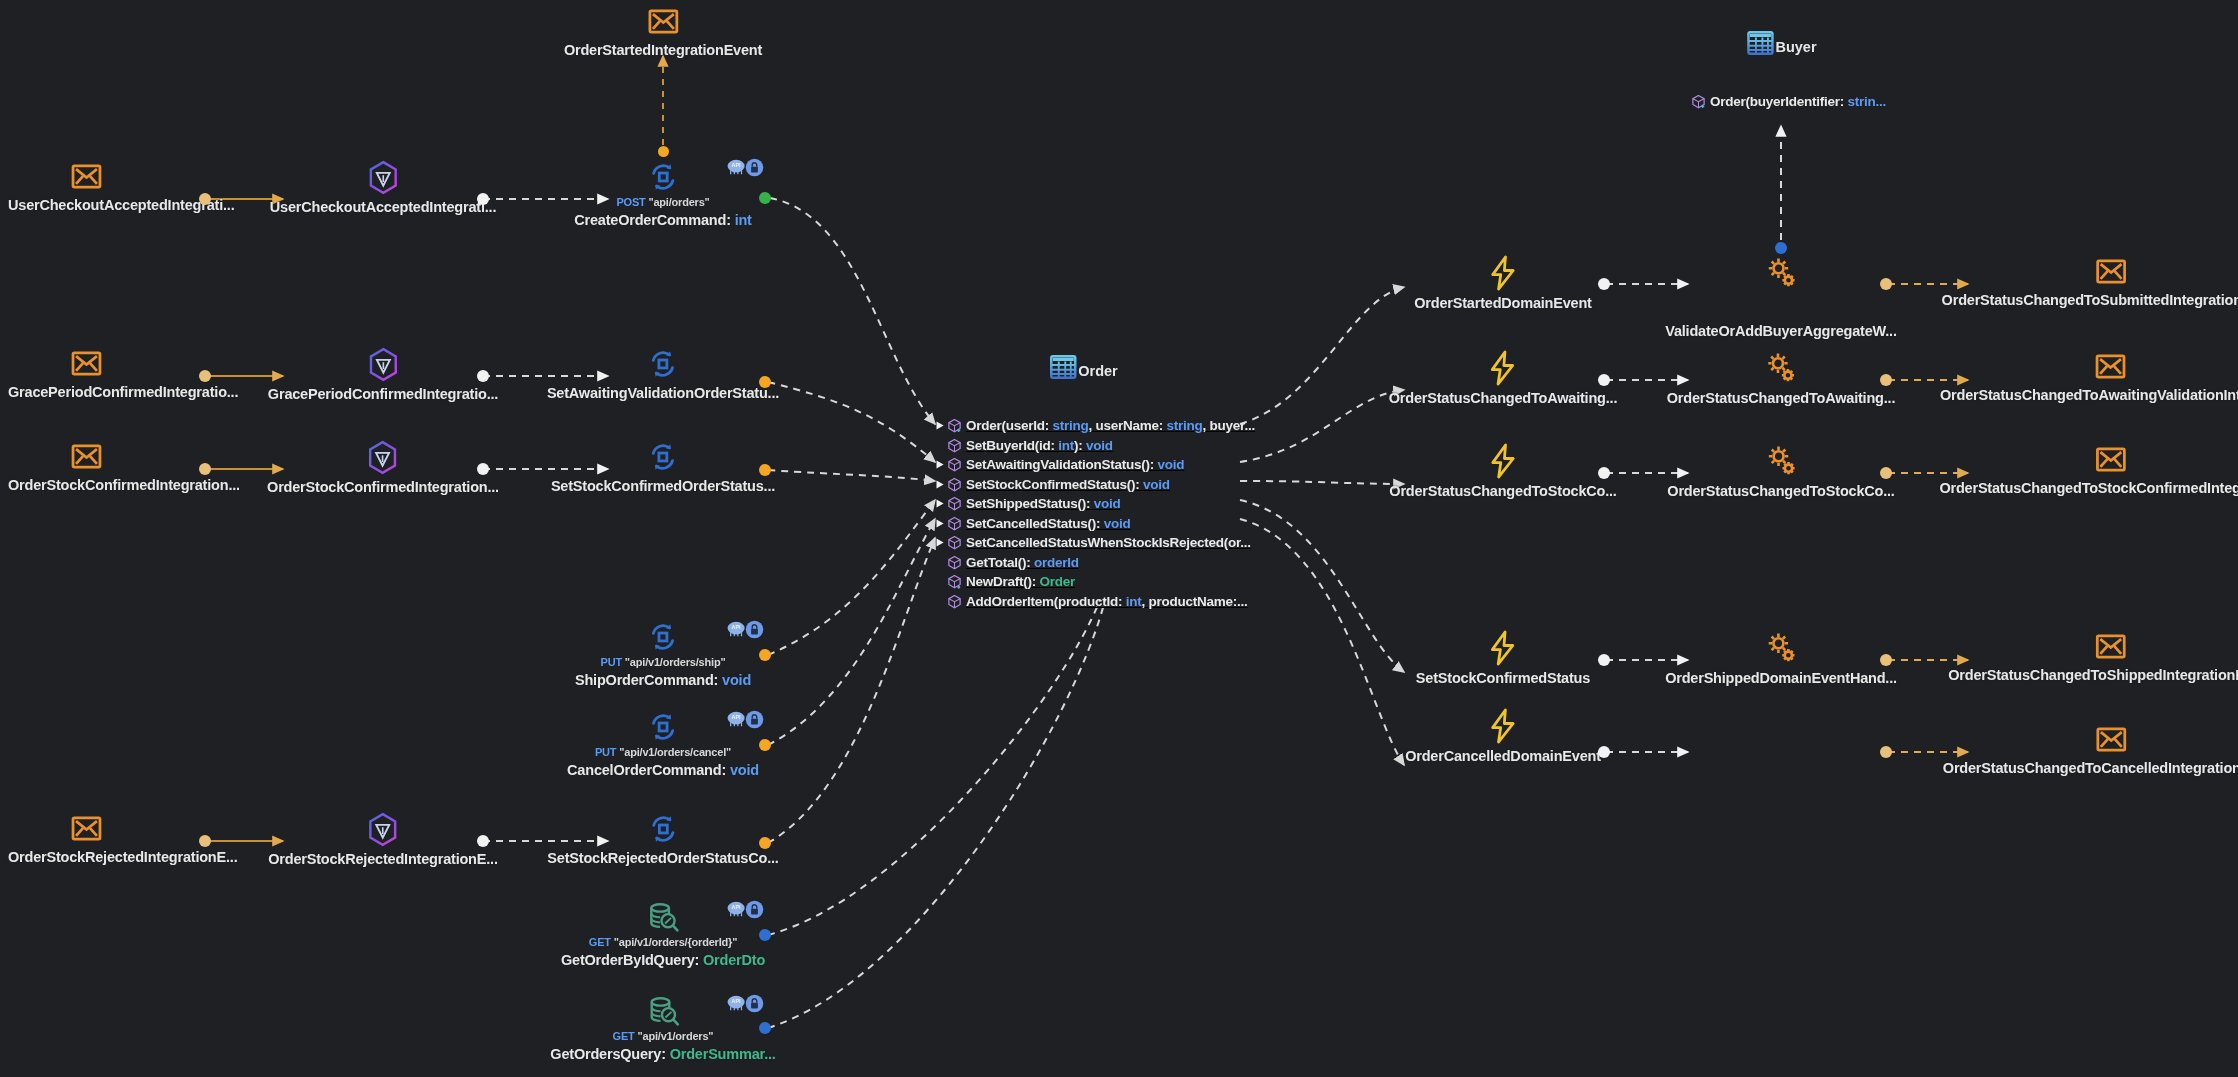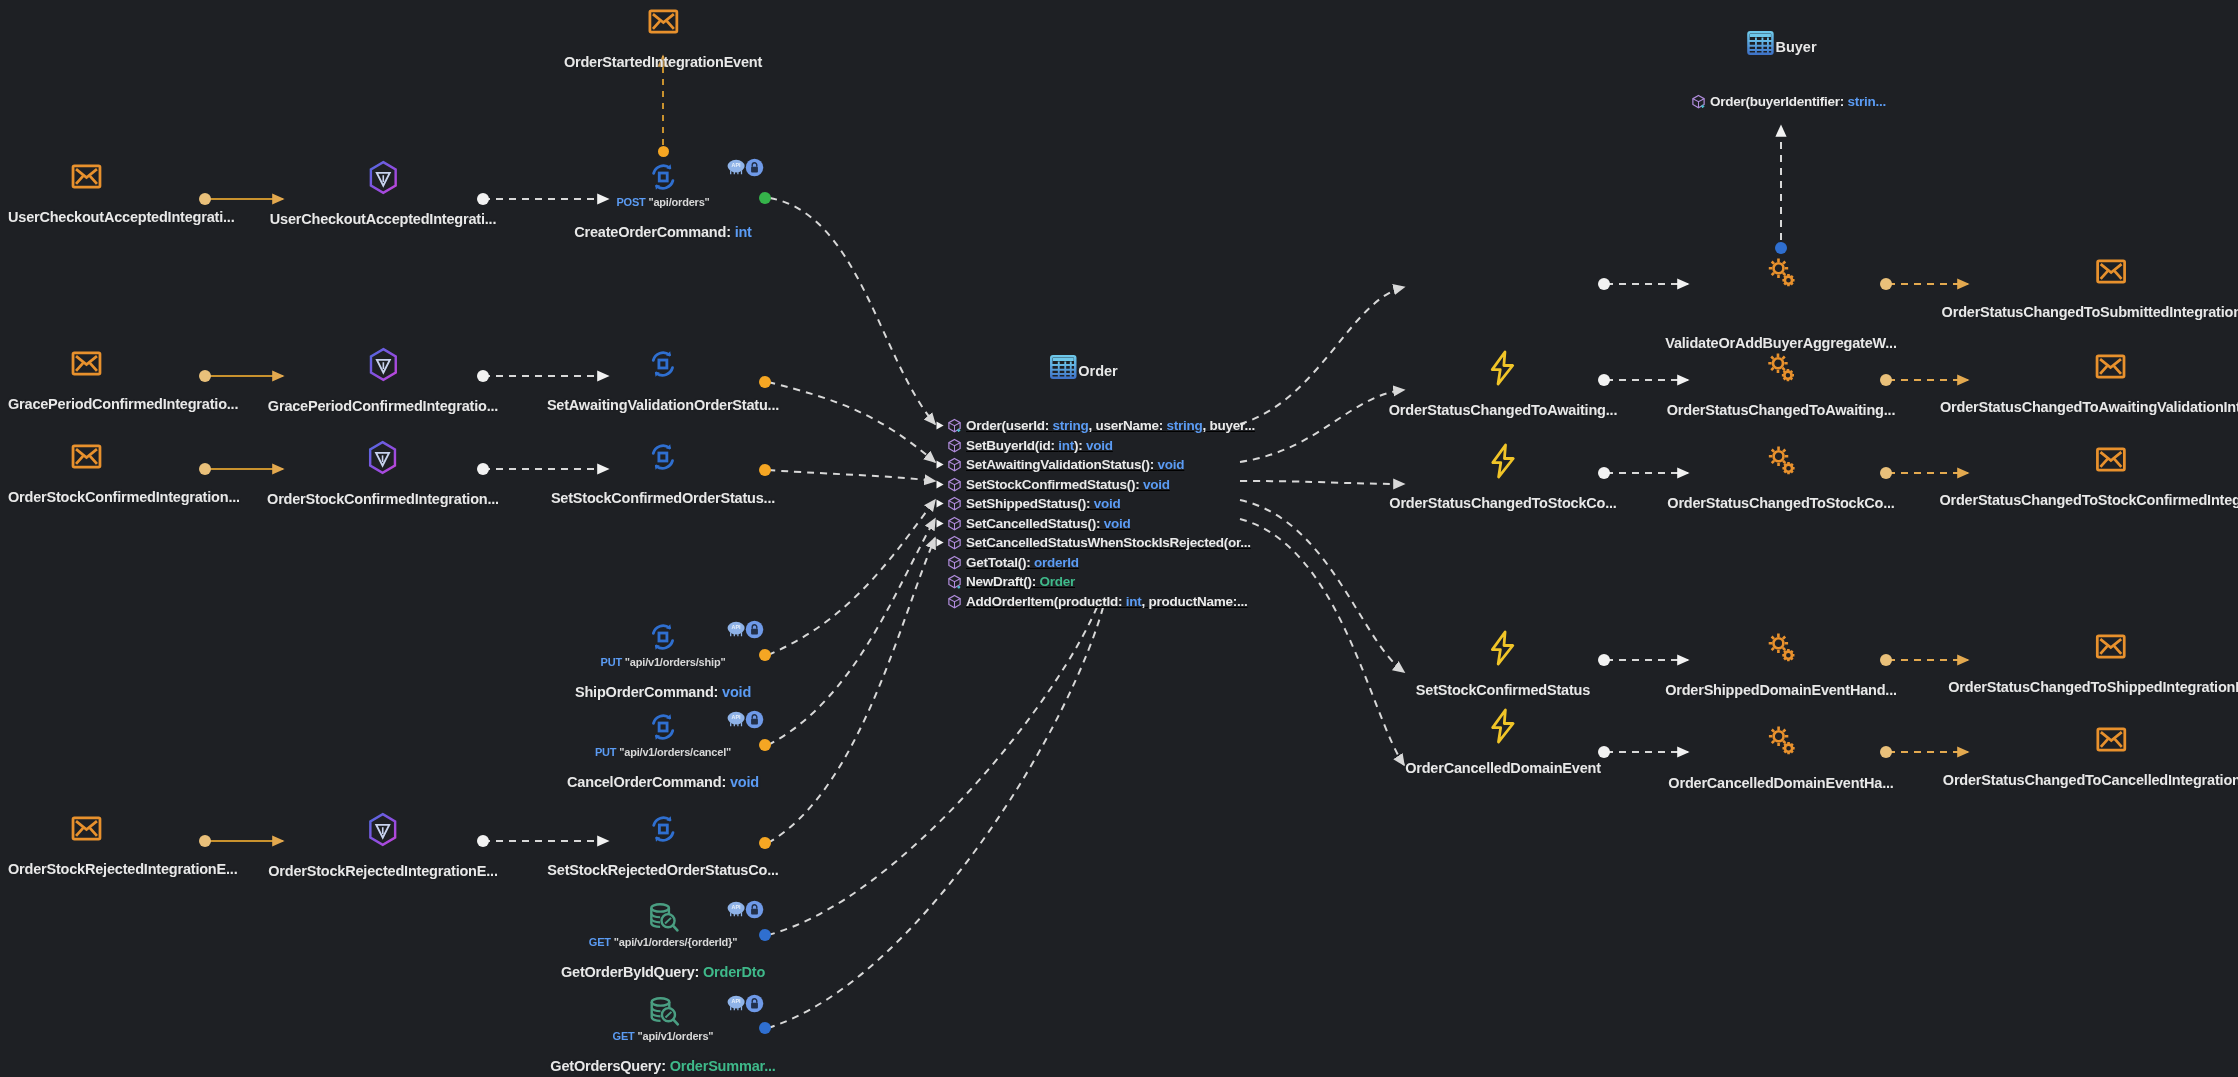--- a/index.html
+++ b/index.html
@@ -30,21 +30,21 @@
     flex-direction: column;
     align-items: center;
     transform: translateX(-50%);
     z-index: 5;
   }
   .node .glyph {
     display: block;
     line-height: 0;
   }
   .node .caption {
-    margin-top: 16px;
+    margin-top: 4px;
     color: #e8e8e8;
     font-size: 14.5px;
     font-weight: bold;
     white-space: nowrap;
     letter-spacing: -0.2px;
     text-shadow: 0 0 2px #1e2024;
   }
   .route {
     font-size: 11px;
     font-weight: bold;
@@ -741,20 +741,28 @@
         <svg class="mico" viewBox="0 0 16 16">
             <path d="M8 1.6 L14 5 L14 11.2 L8 14.6 L2 11.2 L2 5 Z" fill="none" stroke="#b08cdb" stroke-width="1.3"></path>
             <path d="M2 5 L8 8.3 L14 5 M8 8.3 L8 14.6" fill="none" stroke="#b08cdb" stroke-width="1.1"></path>
             <path d="M12.4 11.4 V15 M10.6 13.2 H14.2" stroke="#4fb8c8" stroke-width="1.5"></path>
           </svg>
         <span class="mtext"><span>Order(buyerIdentifier: </span><span class="t">strin...</span></span>
       </div>
     </div>
   </div>
 
+  <div class="node" style="left:1503px;top:255px;">
+    <span class="glyph">
+      <svg width="32" height="36" viewBox="0 0 22 26">
+          <path d="M12.6 1.4 L3.4 14.2 L9.2 14.2 L7.6 24.6 L18.2 11.2 L11.8 11.2 Z" fill="none" stroke="#f0c428" stroke-width="2" stroke-linejoin="round"></path>
+        </svg>
+    </span>
+    <span class="caption">OrderStartedDomainEvent</span>
+  </div>
   <div class="node" style="left:1781px;top:255px;gap:28px;">
     <span class="glyph">
       <svg width="34" height="36" viewBox="0 0 24 26">
           <g fill="none" stroke="#e8912d" stroke-width="1.9">
             <circle cx="10" cy="9.6" r="3.6"></circle>
             <path d="M10 2.6 V5 M10 14.2 V16.6 M3 9.6 H5.4 M14.6 9.6 H17 M5.1 4.7 L6.8 6.4 M13.2 12.8 L14.9 14.5 M14.9 4.7 L13.2 6.4 M6.8 12.8 L5.1 14.5"></path>
             <circle cx="17.2" cy="18.2" r="2.6"></circle>
             <path d="M17.2 13.8 V15.2 M17.2 21.2 V22.6 M12.8 18.2 H14.2 M20.2 18.2 H21.6 M14.1 15.1 L15.1 16.1 M19.3 20.3 L20.3 21.3 M20.3 15.1 L19.3 16.1 M15.1 20.3 L14.1 21.3"></path>
           </g>
         </svg>
@@ -869,33 +877,20 @@
   </div>
 
   <div class="node" style="left:1503px;top:708px;text-align:center;">
     <span class="glyph">
       <svg width="32" height="36" viewBox="0 0 22 26">
           <path d="M12.6 1.4 L3.4 14.2 L9.2 14.2 L7.6 24.6 L18.2 11.2 L11.8 11.2 Z" fill="none" stroke="#f0c428" stroke-width="2" stroke-linejoin="round"></path>
         </svg>
     </span>
     <span class="caption">OrderCancelledDomainEvent</span>
   </div>
-  <div class="node" style="left:1781px;top:723px;">
-    <span class="glyph">
-      <svg width="34" height="36" viewBox="0 0 24 26">
-          <g fill="none" stroke="#e8912d" stroke-width="1.9">
-            <circle cx="10" cy="9.6" r="3.6"></circle>
-            <path d="M10 2.6 V5 M10 14.2 V16.6 M3 9.6 H5.4 M14.6 9.6 H17 M5.1 4.7 L6.8 6.4 M13.2 12.8 L14.9 14.5 M14.9 4.7 L13.2 6.4 M6.8 12.8 L5.1 14.5"></path>
-            <circle cx="17.2" cy="18.2" r="2.6"></circle>
-            <path d="M17.2 13.8 V15.2 M17.2 21.2 V22.6 M12.8 18.2 H14.2 M20.2 18.2 H21.6 M14.1 15.1 L15.1 16.1 M19.3 20.3 L20.3 21.3 M20.3 15.1 L19.3 16.1 M15.1 20.3 L14.1 21.3"></path>
-          </g>
-        </svg>
-    </span>
-    <span class="caption">OrderCancelledDomainEventHa...</span>
-  </div>
   <div class="node" style="left:2111px;top:723px;">
     <span class="glyph">
       <svg width="33" height="33" viewBox="0 0 24 24">
           <rect x="2.2" y="4.2" width="19.6" height="15.6" rx="1" fill="none" stroke="#e8912d" stroke-width="2"></rect>
           <path d="M4.4 6.6 L12 12.8 L19.6 6.6" fill="none" stroke="#e8912d" stroke-width="2"></path>
           <path d="M4.4 17.4 L9.6 11.6 M19.6 17.4 L14.4 11.6" fill="none" stroke="#e8912d" stroke-width="2"></path>
         </svg>
     </span>
     <span class="caption">OrderStatusChangedToCancelledIntegrationEvent</span>
   </div>

